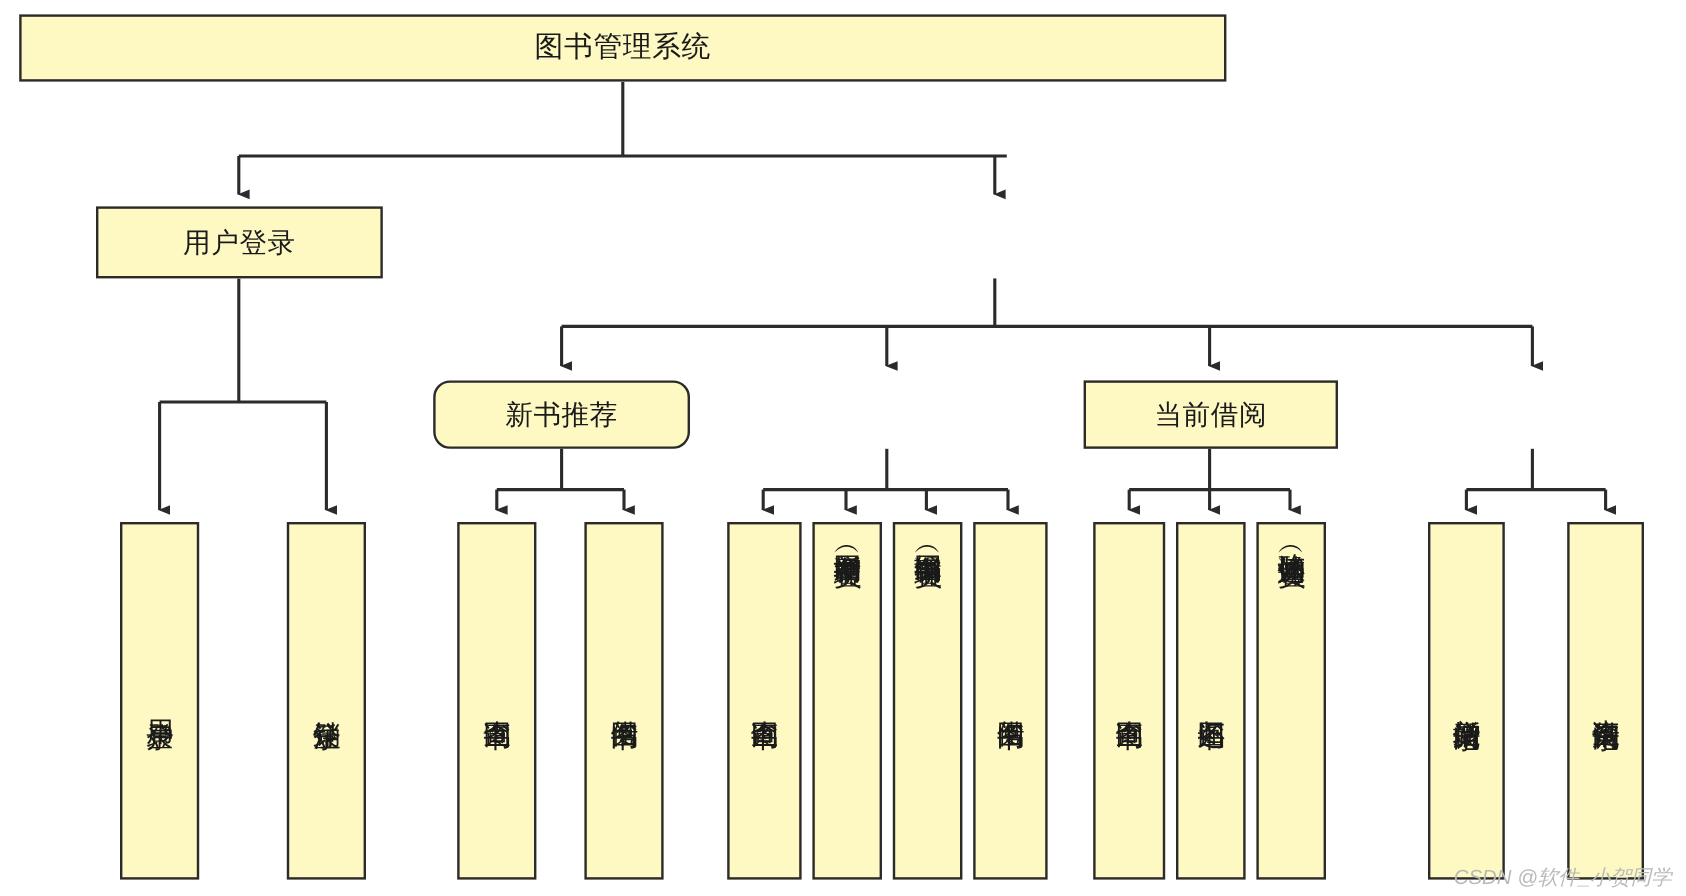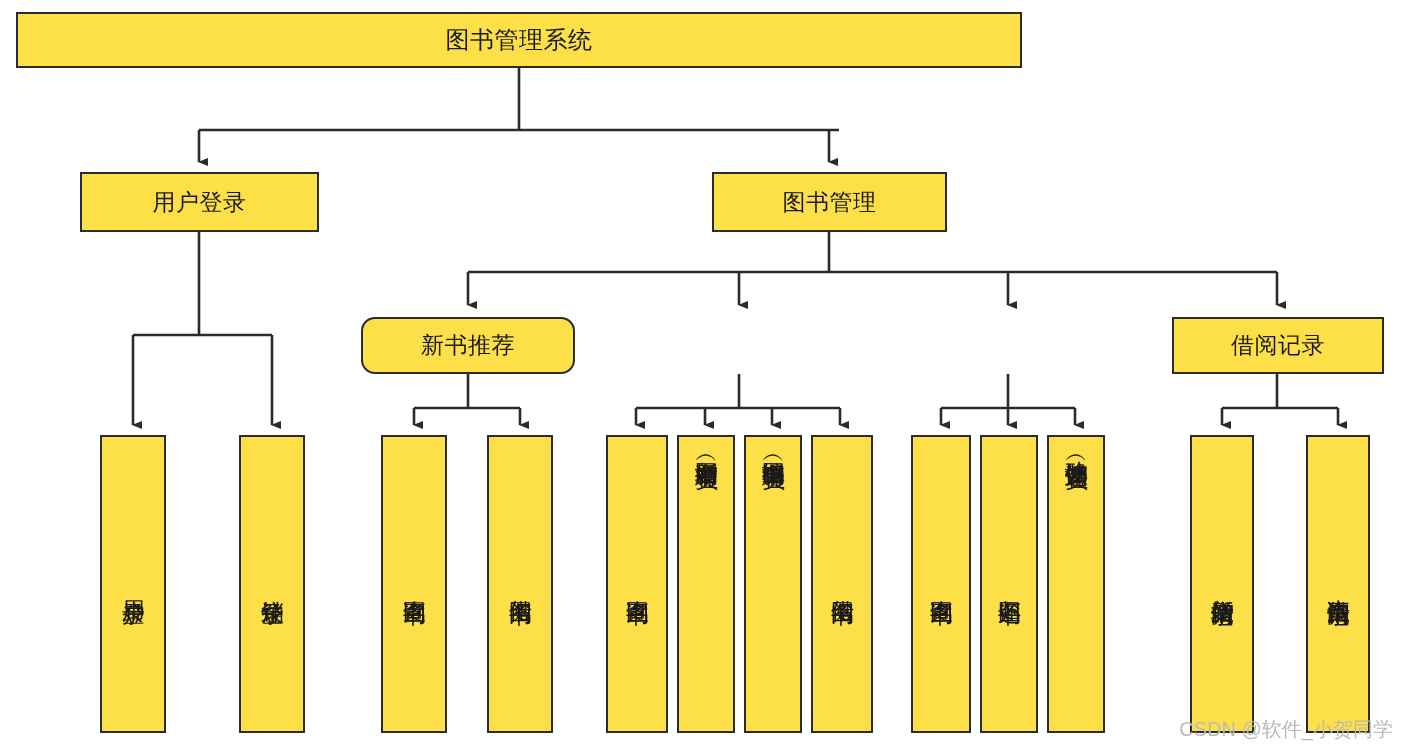--- a/index.html
+++ b/index.html
@@ -22,21 +22,21 @@
     position: absolute;
     left: 0;
     top: 0;
     width: 1405px;
     height: 747px;
     pointer-events: none;
   }
   .node {
     position: absolute;
     box-sizing: border-box;
-    background: #fde047;
+    background: #fef9c3;
     border: 2px solid #2b2b2b;
     display: flex;
     align-items: center;
     justify-content: center;
     color: #1a1a1a;
     z-index: 2;
   }
   .node-label {
     display: block;
     text-align: center;
@@ -66,24 +66,25 @@
     white-space: nowrap;
   }
   .node.vertical.centered {
     align-items: center;
     padding-top: 0;
   }
   #watermark {
     position: absolute;
     right: 12px;
     bottom: 4px;
-    font-size: 20px;
+    font-size: 17px;
     color: #b9b9b9;
     z-index: 5;
     white-space: nowrap;
+    font-style: italic;
   }
 </style>
 </head>
 <body>
 
 <div id="diagram-root">
 
   <svg id="edge-layer" viewBox="0 0 1405 747" xmlns="http://www.w3.org/2000/svg">
     <defs>
       <marker id="arrowhead" markerWidth="9" markerHeight="10" refX="4.5" refY="9" orient="auto" markerUnits="userSpaceOnUse">
@@ -135,29 +136,26 @@
     </g>
   </svg>
 
   <div class="node horizontal root" style="left:16px; top:12px; width:1006px; height:56px;">
     <span class="node-label">图书管理系统</span>
   </div>
 
   <div class="node horizontal" style="left:80px; top:172px; width:239px; height:60px;">
     <span class="node-label">用户登录</span>
   </div>
-  <div class="node horizontal" style="left:712px; top:172px; width:235px; height:60px;">
-    <span class="node-label">图书管理</span>
-  </div>
 
   <div class="node horizontal" style="left:361px; top:317px; width:214px; height:57px;border-radius:14px;">
     <span class="node-label">新书推荐</span>
   </div>
-  <div class="node horizontal" style="left:1172px; top:317px; width:212px; height:57px;">
-    <span class="node-label">借阅记录</span>
+  <div class="node horizontal" style="left:903px; top:317px; width:212px; height:57px;">
+    <span class="node-label">当前借阅</span>
   </div>
 
   <div class="node vertical centered" style="left:100px; top:435px; width:66px; height:298px;">
     <span class="node-label">用户登录</span>
   </div>
   <div class="node vertical centered" style="left:239px; top:435px; width:66px; height:298px;">
     <span class="node-label">注销登录</span>
   </div>
 
   <div class="node vertical centered" style="left:381px; top:435px; width:66px; height:298px;">

